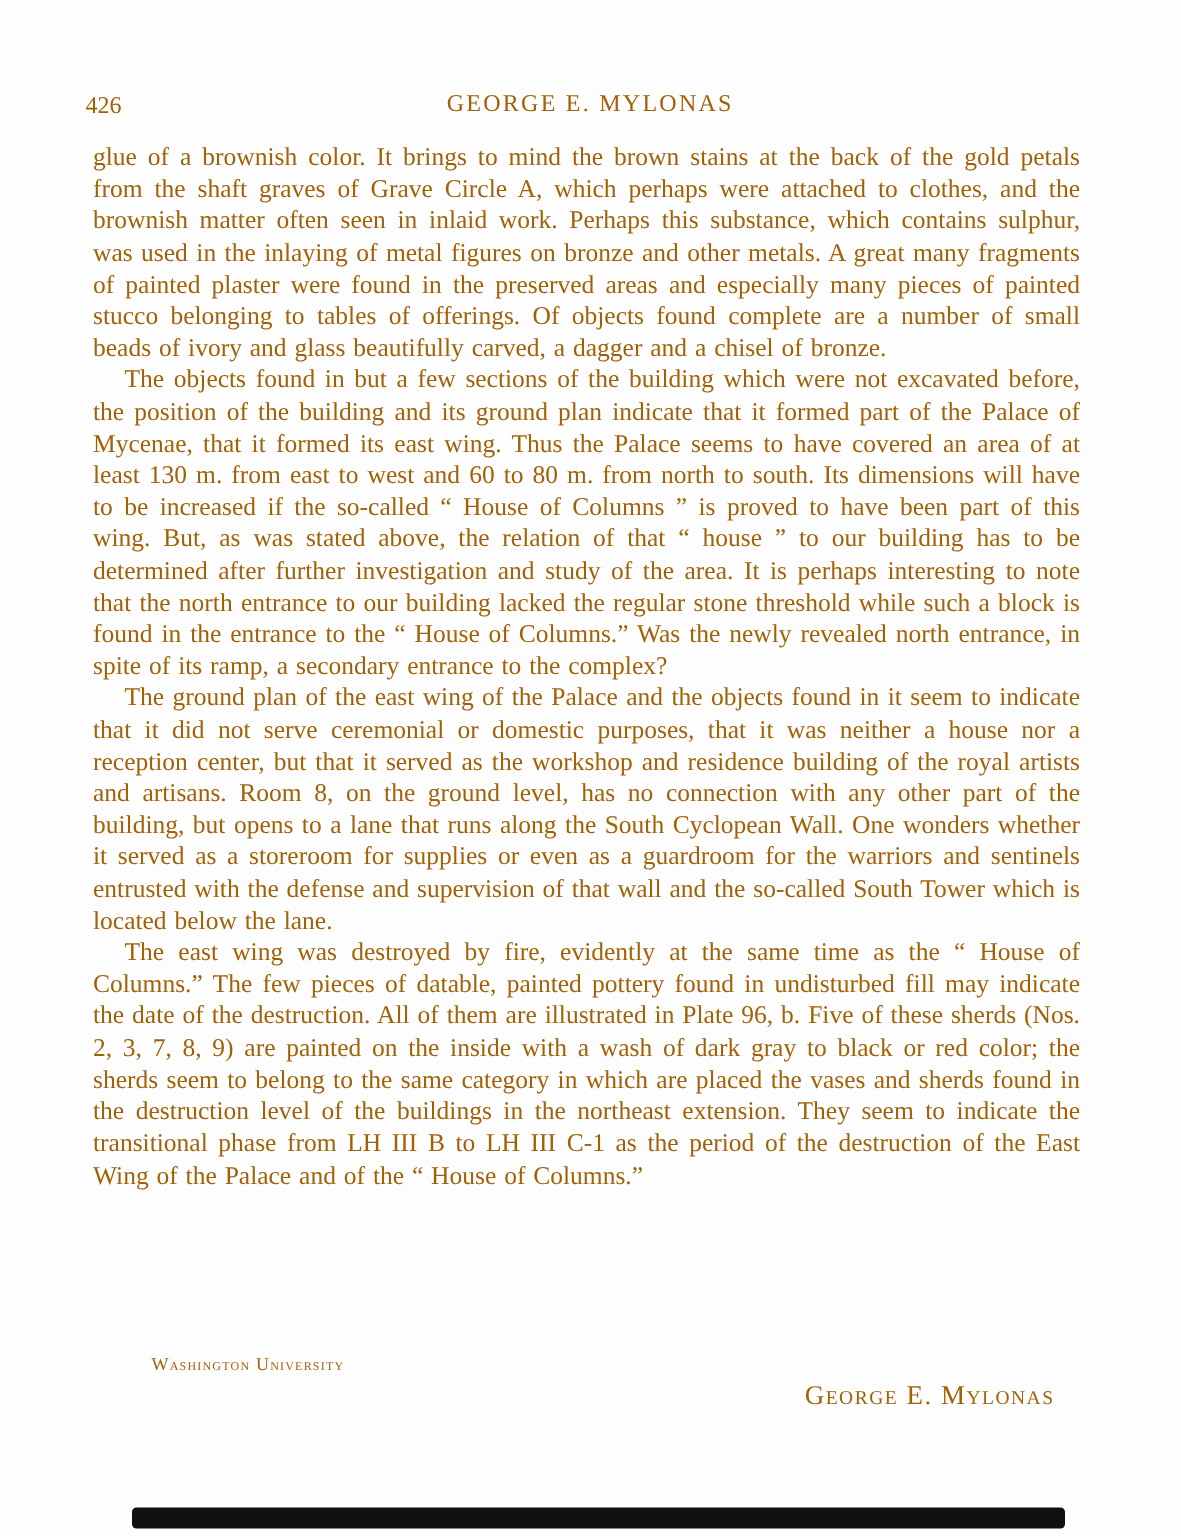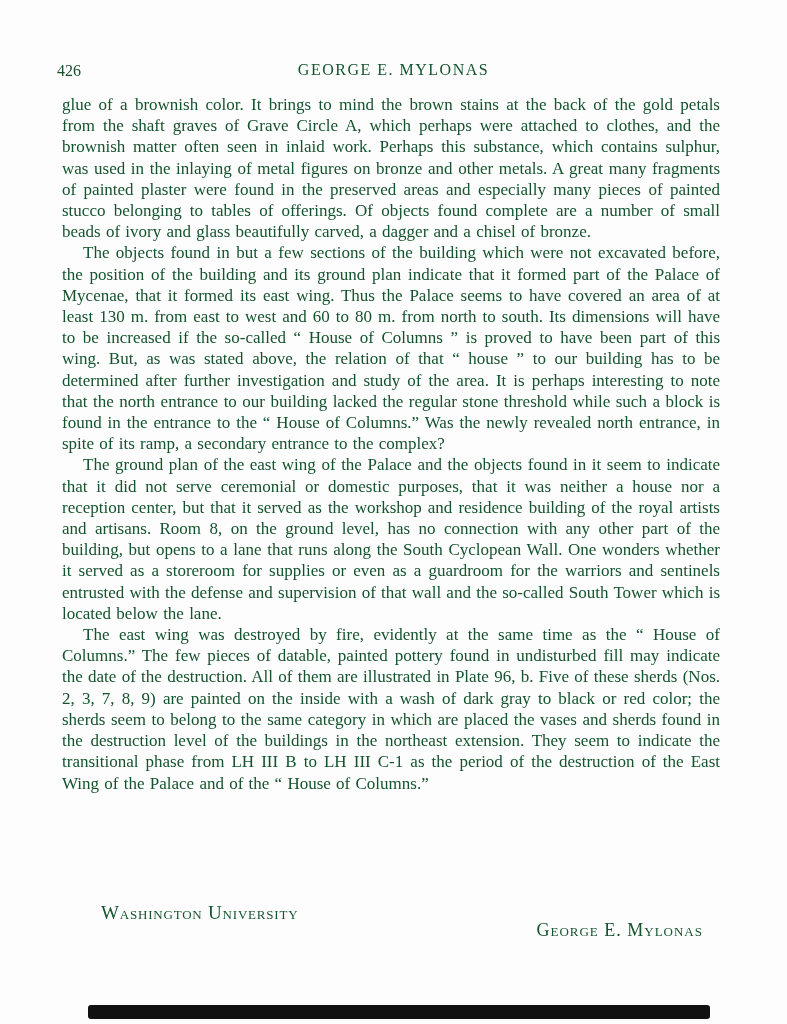--- a/index.html
+++ b/index.html
@@ -6,21 +6,21 @@
     margin: 0;
     padding: 0;
     background: #ffffff;
   }
   .page {
     position: relative;
     width: 787px;
     height: 1024px;
     background: #fdfdfd;
     font-family: "Liberation Serif", "DejaVu Serif", serif;
-    color: #14532d;
+    color: #a16207;
     overflow: hidden;
   }
   .running-head {
     position: absolute;
     top: 61px;
     left: 0;
     width: 100%;
     text-align: center;
     font-size: 16px;
   }
@@ -50,21 +50,21 @@
     text-indent: 21px;
   }
   .body-text p.no-indent {
     text-indent: 0;
   }
   .affiliation {
     position: absolute;
     left: 101px;
     top: 902px;
     font-variant: small-caps;
-    font-size: 19px;
+    font-size: 12px;
     letter-spacing: 0.8px;
   }
   .signature {
     position: absolute;
     right: 84px;
     top: 920px;
     font-variant: small-caps;
     font-size: 18px;
     letter-spacing: 1px;
   }

